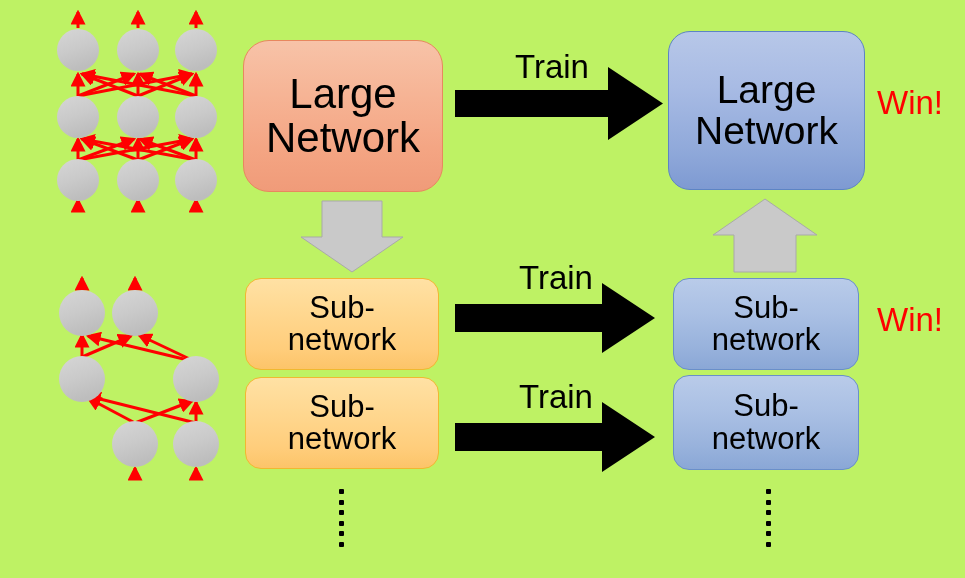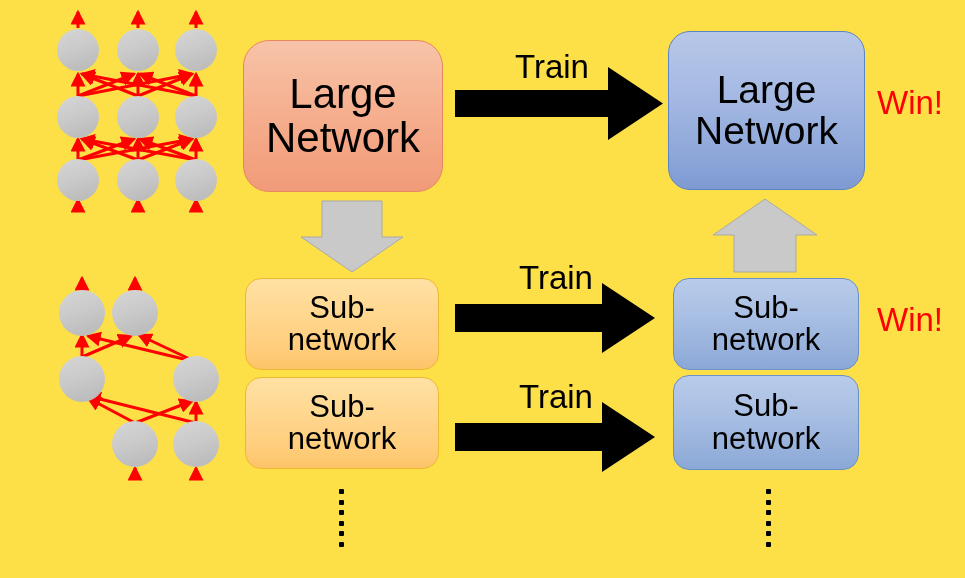--- a/index.html
+++ b/index.html
@@ -8,21 +8,21 @@
     padding: 0;
     background: #ffffff;
   }
   body {
     font-family: "Liberation Sans", sans-serif;
   }
   #canvas {
     position: relative;
     width: 965px;
     height: 578px;
-    background: #fde047;
+    background: #bef264;
     overflow: hidden;
   }
 
   
   .box {
     position: absolute;
     box-sizing: border-box;
     display: flex;
     flex-direction: column;
     align-items: center;

